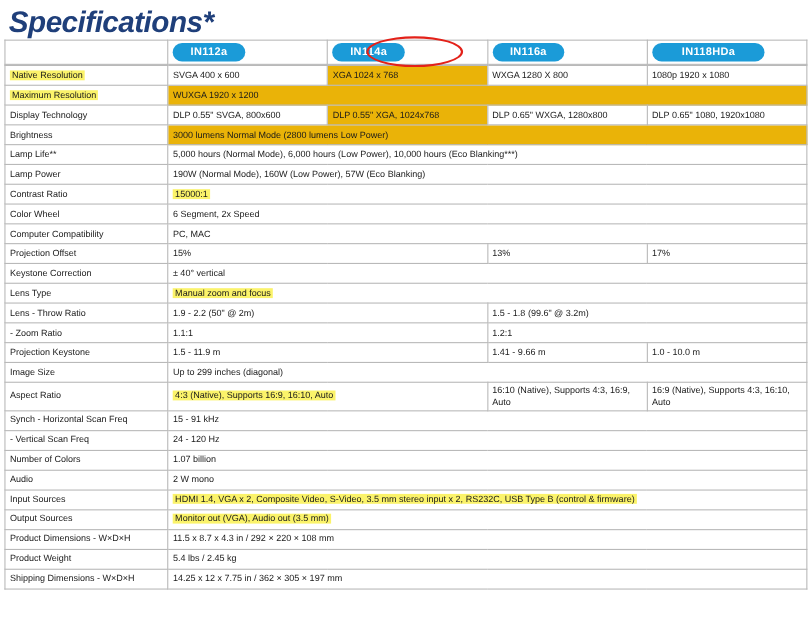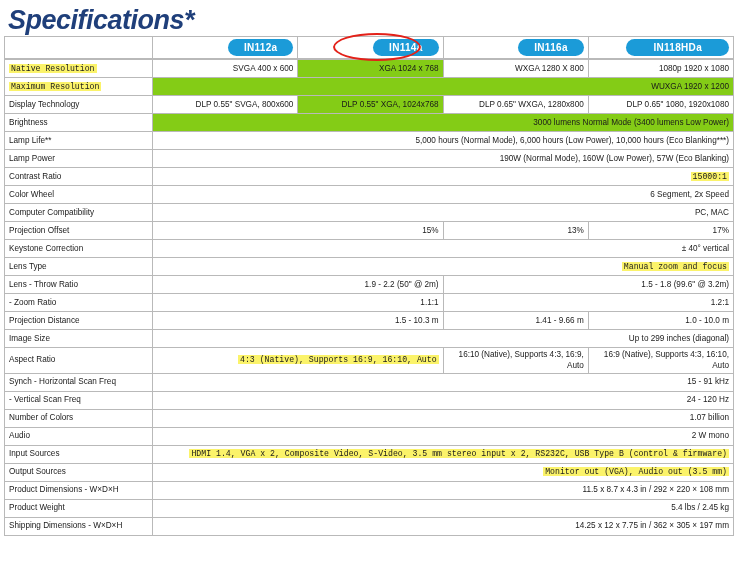--- a/index.html
+++ b/index.html
@@ -44,21 +44,21 @@
     vertical-align: middle;
     line-height: 1.25;
     height: 13px;
   }
   .rowlabel {
     width: 148px;
     text-align: left;
     font-size: 8.2px;
     white-space: nowrap;
   }
-  .ctr { text-align: right; }
+  .ctr { text-align: left; }
   .hdr-row td {
     border: none;
     padding: 0;
     height: 26px;
   }
   .pill {
     display: inline-block;
     background: #1b9bd8;
     color: #ffffff;
     font-size: 10px;
@@ -67,24 +67,23 @@
     padding: 2px 16px;
     letter-spacing: 0.3px;
     line-height: 1.3;
   }
   .pill.small {
     padding: 2px 27px;
   }
   .hl {
     background: #fbf36a;
     padding: 0 2px;
-    font-family: Liberation Mono, monospace;
   }
   .hl-cell {
-    background: #84cc16;
+    background: #eab308;
   }
   .redoval {
     position: absolute;
     border: 2px solid #e32119;
     border-radius: 50%;
     pointer-events: none;
   }
 </style>
 </head>
 <body>
@@ -142,21 +141,21 @@
         </tr>
         <tr>
           <td class="rowlabel"><span>Display Technology</span></td>
           <td class="ctr"><span>DLP 0.55" SVGA, 800x600</span></td>
           <td class="ctr hl-cell"><span>DLP 0.55" XGA, 1024x768</span></td>
           <td class="ctr"><span>DLP 0.65" WXGA, 1280x800</span></td>
           <td class="ctr"><span>DLP 0.65" 1080, 1920x1080</span></td>
         </tr>
         <tr>
           <td class="rowlabel"><span>Brightness</span></td>
-          <td class="ctr hl-cell" colspan="4"><span>3000 lumens Normal Mode (3400 lumens Low Power)</span></td>
+          <td class="ctr hl-cell" colspan="4"><span>3000 lumens Normal Mode (2800 lumens Low Power)</span></td>
         </tr>
         <tr>
           <td class="rowlabel"><span>Lamp Life**</span></td>
           <td class="ctr" colspan="4"><span>5,000 hours (Normal Mode), 6,000 hours (Low Power), 10,000 hours (Eco Blanking***)</span></td>
         </tr>
         <tr>
           <td class="rowlabel"><span>Lamp Power</span></td>
           <td class="ctr" colspan="4"><span>190W (Normal Mode), 160W (Low Power), 57W (Eco Blanking)</span></td>
         </tr>
         <tr>
@@ -189,22 +188,22 @@
           <td class="rowlabel"><span>Lens   -  Throw Ratio</span></td>
           <td class="ctr" colspan="2"><span>1.9 - 2.2 (50" @ 2m)</span></td>
           <td class="ctr" colspan="2"><span>1.5 - 1.8 (99.6" @ 3.2m)</span></td>
         </tr>
         <tr>
           <td class="rowlabel"><span>          -  Zoom Ratio</span></td>
           <td class="ctr" colspan="2"><span>1.1:1</span></td>
           <td class="ctr" colspan="2"><span>1.2:1</span></td>
         </tr>
         <tr>
-          <td class="rowlabel"><span>Projection Distance</span></td>
-          <td class="ctr" colspan="2"><span>1.5 - 10.3 m</span></td>
+          <td class="rowlabel"><span>Projection Keystone</span></td>
+          <td class="ctr" colspan="2"><span>1.5 - 11.9 m</span></td>
           <td class="ctr"><span>1.41 - 9.66 m</span></td>
           <td class="ctr"><span>1.0 - 10.0 m</span></td>
         </tr>
         <tr>
           <td class="rowlabel"><span>Image Size</span></td>
           <td class="ctr" colspan="4"><span>Up to 299 inches (diagonal)</span></td>
         </tr>
         <tr>
           <td class="rowlabel"><span>Aspect Ratio</span></td>
           <td class="ctr" colspan="2"><span class="hl">4:3 (Native), Supports 16:9, 16:10, Auto</span></td>

